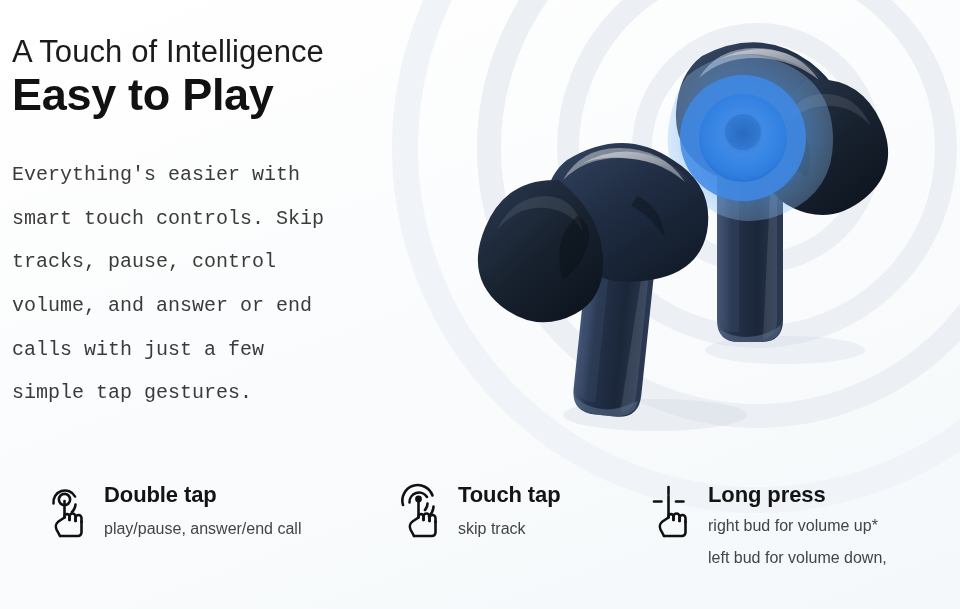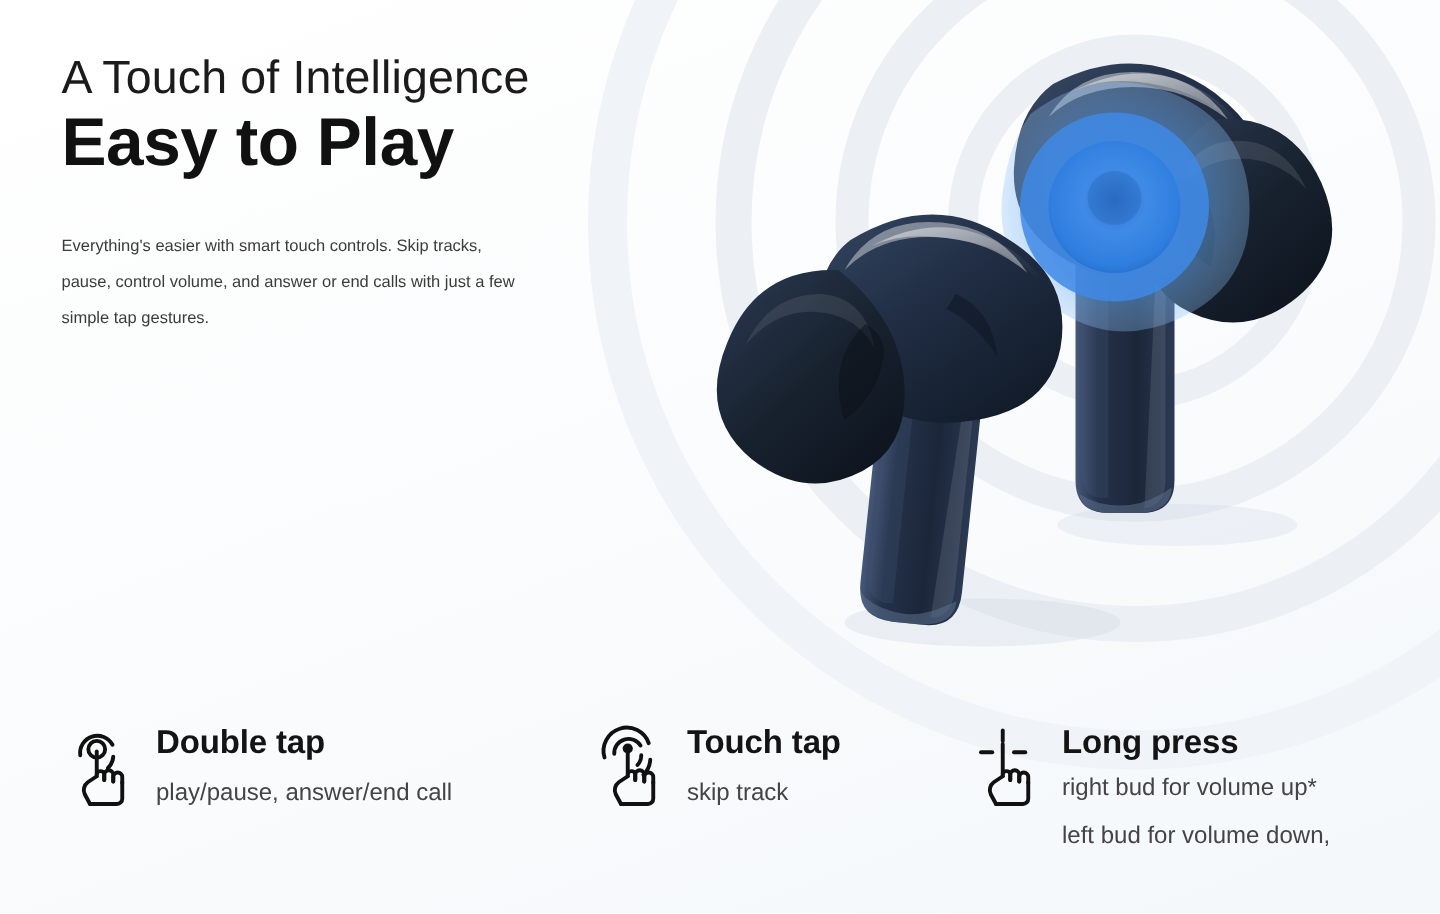--- a/index.html
+++ b/index.html
@@ -30,21 +30,21 @@
     position:absolute;
     border-radius:50%;
     border-style:solid;
     border-color:#eceff4;
     transform:translate(-50%,-50%);
   }
 
   
   .copy {
     position:absolute;
-    left:41px; top:34px;
+    left:12px; top:34px;
     width:400px;
     z-index:3;
   }
   .eyebrow {
     font-size:31px;
     font-weight:400;
     color:#1b1b1b;
     letter-spacing:0.1px;
     line-height:1.15;
     white-space:nowrap;
@@ -53,24 +53,25 @@
     font-size:45px;
     font-weight:700;
     color:#111111;
     letter-spacing:-0.3px;
     line-height:1.1;
     white-space:nowrap;
   }
   .body-copy {
     margin-top:34px;
     width:315px;
-    font-size:11px;
+    font-size:20px;
     font-weight:400;
     color:#3b3b3b;
     line-height:2.18;
+    font-family:Liberation Mono, monospace;
   }
 
   
   .product {
     position:absolute;
     left:455px; top:20px;
     width:505px; height:430px;
     z-index:2;
   }
   .product svg { display:block; width:100%; height:100%; }

